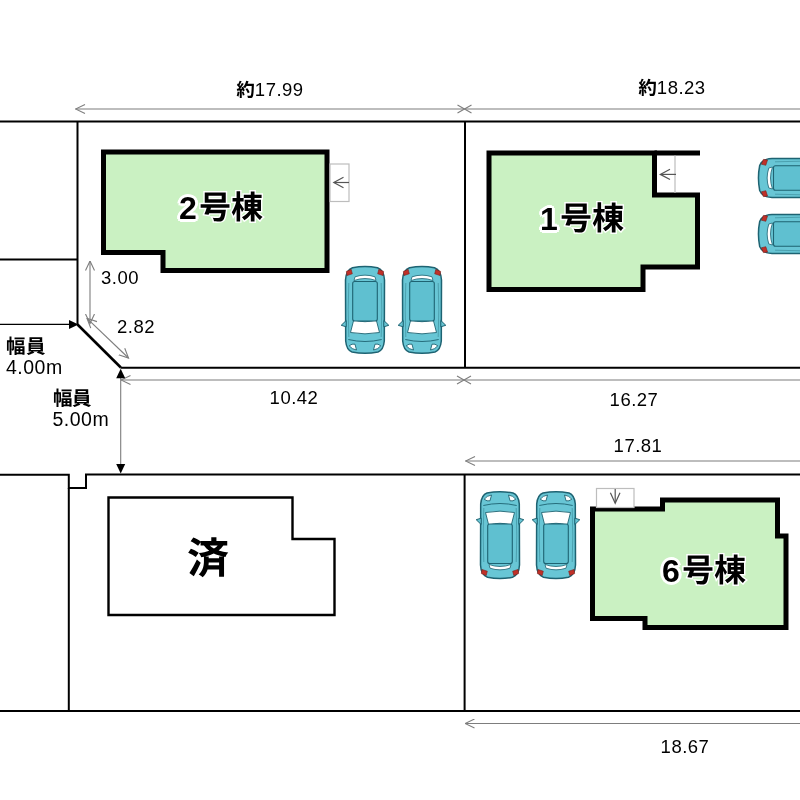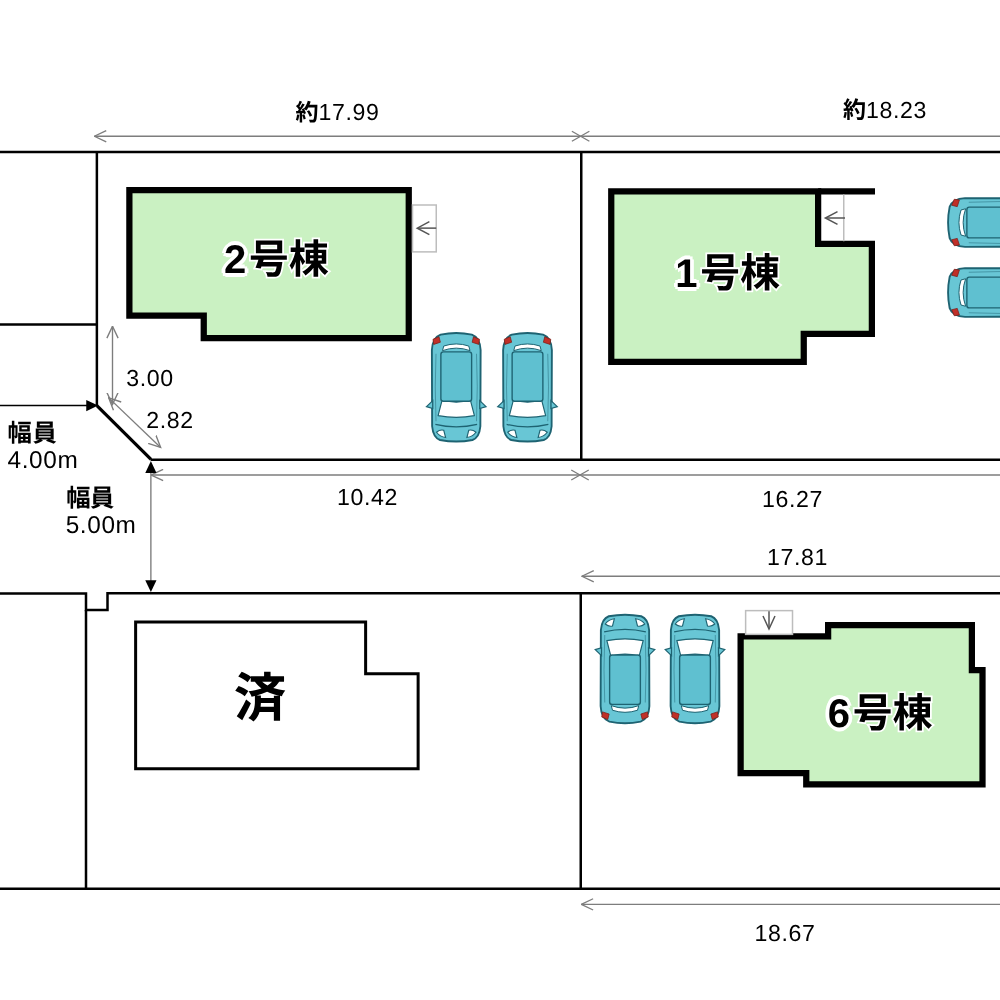--- a/index.html
+++ b/index.html
@@ -118,29 +118,29 @@
     <use href="#car" transform="translate(781,134) rotate(90,21,44)"></use>
     <use href="#car" transform="translate(781,190) rotate(90,21,44)"></use>
     <use href="#car" transform="translate(479,491)"></use>
     <use href="#car" transform="translate(535,491)"></use>
   </g>
 </svg>
 
 <div class="lbl ctr dimnum" style="left:270px;top:90px;"><svg viewBox="0 0 1000 1000" class="kj">
         <path d="M493 483C544 555 597 652 616 715L720 661C699 597 642 504 590 435ZM293 641C317 702 344 783 353 836L446 802C435 750 408 673 381 612ZM69 618C60 703 44 793 16 852C41 861 86 882 107 896C135 832 158 731 168 636ZM26 471 36 575 185 566V970H291V558L348 554C354 574 359 592 362 607L454 565C442 515 410 441 375 378C406 396 449 426 469 444C499 408 528 364 554 314H831C820 657 806 804 776 835C764 848 753 852 732 852C706 852 648 852 585 846C607 880 623 933 625 967C685 969 746 970 782 964C825 958 852 947 880 908C922 855 935 696 949 256C950 241 950 200 950 200H608C627 154 643 106 657 57L533 30C501 158 442 285 367 365L361 354L276 391C288 412 300 436 310 460L209 464C274 382 345 280 402 192L300 150C276 200 243 258 207 315C198 301 186 287 173 272C209 216 249 138 286 68L180 31C163 84 135 151 107 207L83 186L26 268C69 308 118 362 147 406L101 468Z"></path>
       </svg>17.99</div>
-<div class="lbl ctr dimnum" style="left:708px;top:88px;"><svg viewBox="0 0 1000 1000" class="kj">
+<div class="lbl ctr dimnum" style="left:672px;top:88px;"><svg viewBox="0 0 1000 1000" class="kj">
         <path d="M493 483C544 555 597 652 616 715L720 661C699 597 642 504 590 435ZM293 641C317 702 344 783 353 836L446 802C435 750 408 673 381 612ZM69 618C60 703 44 793 16 852C41 861 86 882 107 896C135 832 158 731 168 636ZM26 471 36 575 185 566V970H291V558L348 554C354 574 359 592 362 607L454 565C442 515 410 441 375 378C406 396 449 426 469 444C499 408 528 364 554 314H831C820 657 806 804 776 835C764 848 753 852 732 852C706 852 648 852 585 846C607 880 623 933 625 967C685 969 746 970 782 964C825 958 852 947 880 908C922 855 935 696 949 256C950 241 950 200 950 200H608C627 154 643 106 657 57L533 30C501 158 442 285 367 365L361 354L276 391C288 412 300 436 310 460L209 464C274 382 345 280 402 192L300 150C276 200 243 258 207 315C198 301 186 287 173 272C209 216 249 138 286 68L180 31C163 84 135 151 107 207L83 186L26 268C69 308 118 362 147 406L101 468Z"></path>
       </svg>18.23</div>
 <div class="lbl ctr dimnum" style="left:294px;top:398px;">10.42</div>
 <div class="lbl ctr dimnum" style="left:634px;top:400px;">16.27</div>
 <div class="lbl ctr dimnum" style="left:638px;top:446px;">17.81</div>
-<div class="lbl ctr dimnum" style="left:628px;top:747px;">18.67</div>
-<div class="lbl ctr dimnum" style="left:120px;top:303px;">3.00</div>
-<div class="lbl ctr dimnum" style="left:136px;top:327px;margin-top:10px;">2.82</div>
+<div class="lbl ctr dimnum" style="left:685px;top:747px;">18.67</div>
+<div class="lbl ctr dimnum" style="left:120px;top:278px;">3.00</div>
+<div class="lbl ctr dimnum" style="left:136px;top:327px;">2.82</div>
 
 <div class="lbl roadlbl" style="left:6px;top:336px;">
   <span class="ln"><svg viewBox="0 0 1000 1000" class="kj">
           <path d="M438 73V170H954V73ZM582 309H809V384H582ZM481 220V471H915V220ZM49 215V762H137V320H180V970H281V652C295 679 306 723 307 750C341 750 364 747 386 729C407 711 411 680 411 643V215H281V31H180V215ZM281 320H326V640C326 648 324 650 318 650H281ZM544 775H638V845H544ZM840 775V845H739V775ZM544 684V616H638V684ZM840 684H739V616H840ZM438 523V968H544V938H840V967H950V523Z"></path>
         </svg><svg viewBox="0 0 1000 1000" class="kj">
           <path d="M299 155H705V220H299ZM178 62V313H832V62ZM252 551H743V594H252ZM252 670H743V713H252ZM252 433H743V475H252ZM546 855C653 886 791 936 869 972L975 887C905 859 800 823 706 795H868V351H133V795H289C221 829 118 865 31 884C59 907 100 945 122 970C223 945 353 896 433 849L357 795H631Z"></path>
         </svg></span>
   <span class="ln">4.00m</span>
 </div>
 <div class="lbl roadlbl" style="left:52.5px;top:388px;">

